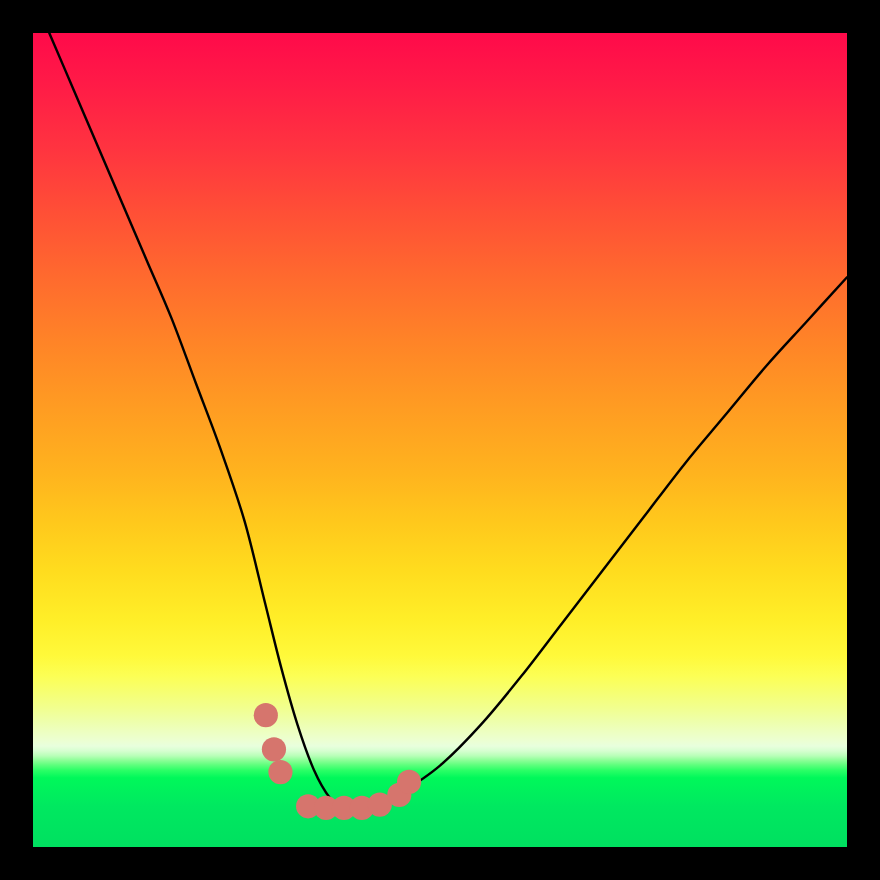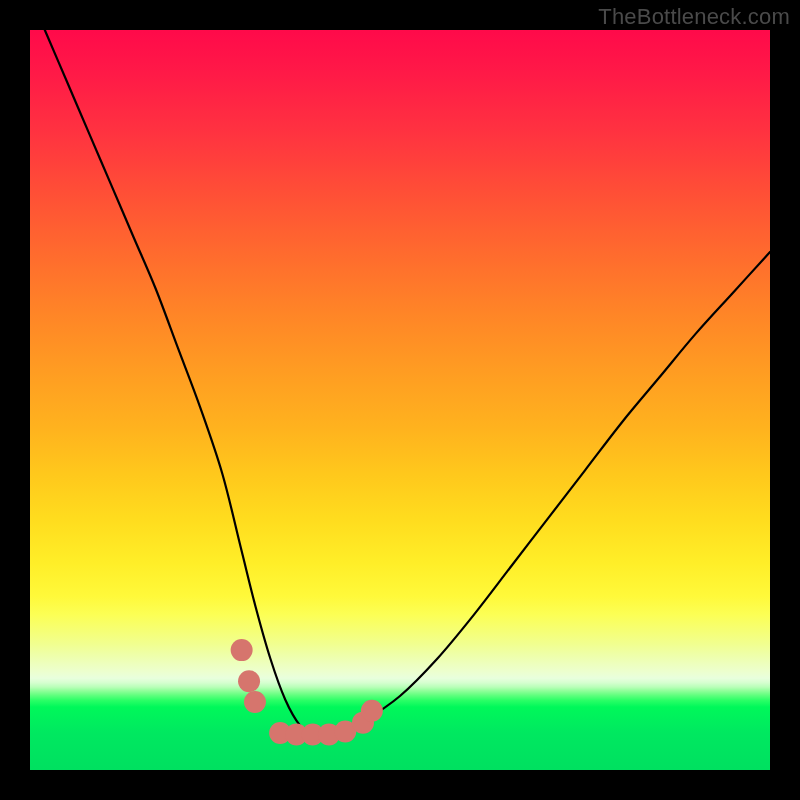--- a/index.html
+++ b/index.html
@@ -73,21 +73,20 @@
     top: 0;
     width: 740px;
     height: 740px;
     overflow: visible;
   }
 </style>
 </head>
 <body>
 
 <div class="frame">
-  <div class="watermark">TheBottleneck.com</div>
 
   <div class="plot">
     <svg class="curve" viewBox="0 0 740 740" preserveAspectRatio="none">
       <path id="bottleneck-path" fill="none" stroke="#000" stroke-width="2.2" stroke-linecap="round" stroke-linejoin="round" d="M 14.80 0.00 C 18.50 8.63, 29.60 34.53, 37.00 51.80 C 44.40 69.07, 51.80 86.33, 59.20 103.60 C 66.60 120.87, 74.00 138.13, 81.40 155.40 C 88.80 172.67, 96.20 189.93, 103.60 207.20 C 111.00 224.47, 118.40 240.50, 125.80 259.00 C 133.20 277.50, 140.60 298.47, 148.00 318.20 C 155.40 337.93, 162.80 356.43, 170.20 377.40 C 177.60 398.37, 185.62 420.57, 192.40 444.00 C 199.18 467.43, 205.35 495.80, 210.90 518.00 C 216.45 540.20, 220.77 558.70, 225.70 577.20 C 230.63 595.70, 235.57 613.58, 240.50 629.00 C 245.43 644.42, 250.37 658.60, 255.30 669.70 C 260.23 680.80, 265.78 690.05, 270.10 695.60 C 274.42 701.15, 274.42 701.77, 281.20 703.00 C 287.98 704.23, 302.17 704.85, 310.80 703.00 C 319.43 701.15, 323.13 698.07, 333.00 691.90 C 342.87 685.73, 357.67 676.48, 370.00 666.00 C 382.33 655.52, 394.67 642.57, 407.00 629.00 C 419.33 615.43, 431.67 600.02, 444.00 584.60 C 456.33 569.18, 468.67 552.53, 481.00 536.50 C 493.33 520.47, 505.67 504.43, 518.00 488.40 C 530.33 472.37, 542.67 456.33, 555.00 440.30 C 567.33 424.27, 579.67 407.62, 592.00 392.20 C 604.33 376.78, 616.67 362.60, 629.00 347.80 C 641.33 333.00, 653.67 317.58, 666.00 303.40 C 678.33 289.22, 690.67 276.27, 703.00 262.70 C 715.33 249.13, 733.83 228.78, 740.00 222.00"></path>
       <g id="valley-dots">
           <circle cx="211.64" cy="620.12" r="11" fill="#d6756d"></circle>
           <circle cx="219.04" cy="651.20" r="11" fill="#d6756d"></circle>
           <circle cx="224.96" cy="671.92" r="11" fill="#d6756d"></circle>
           <circle cx="250.12" cy="703.00" r="11" fill="#d6756d"></circle>
           <circle cx="266.40" cy="704.48" r="11" fill="#d6756d"></circle>

